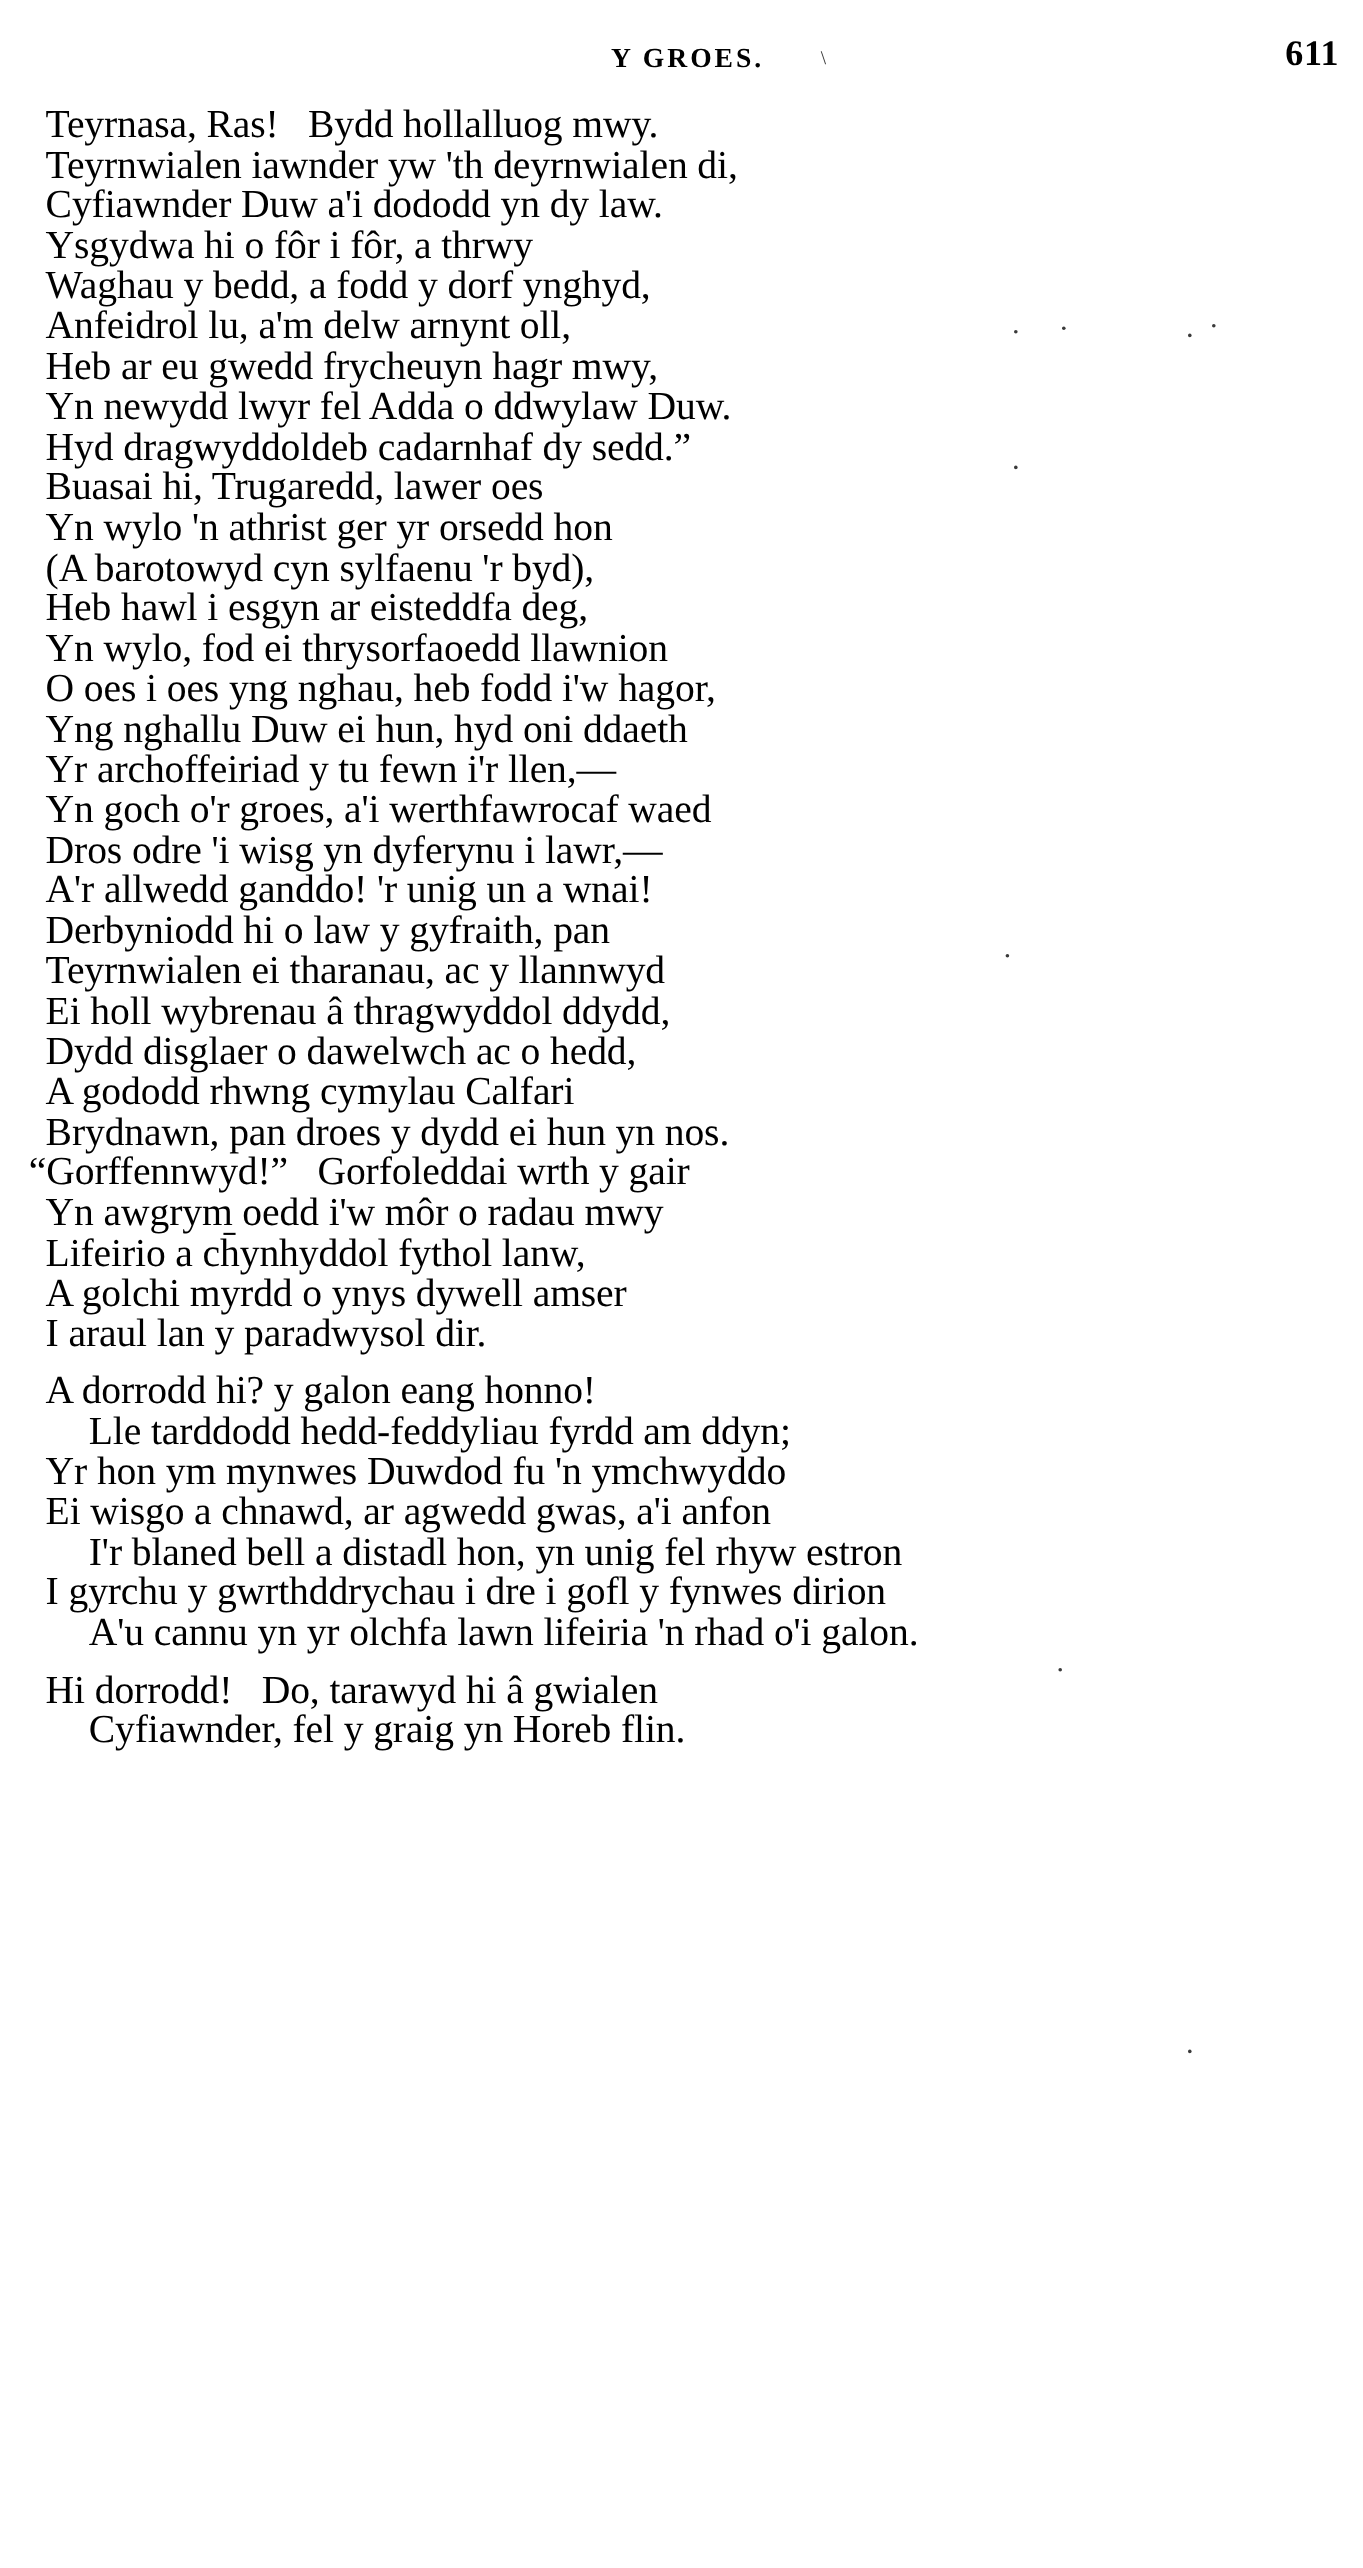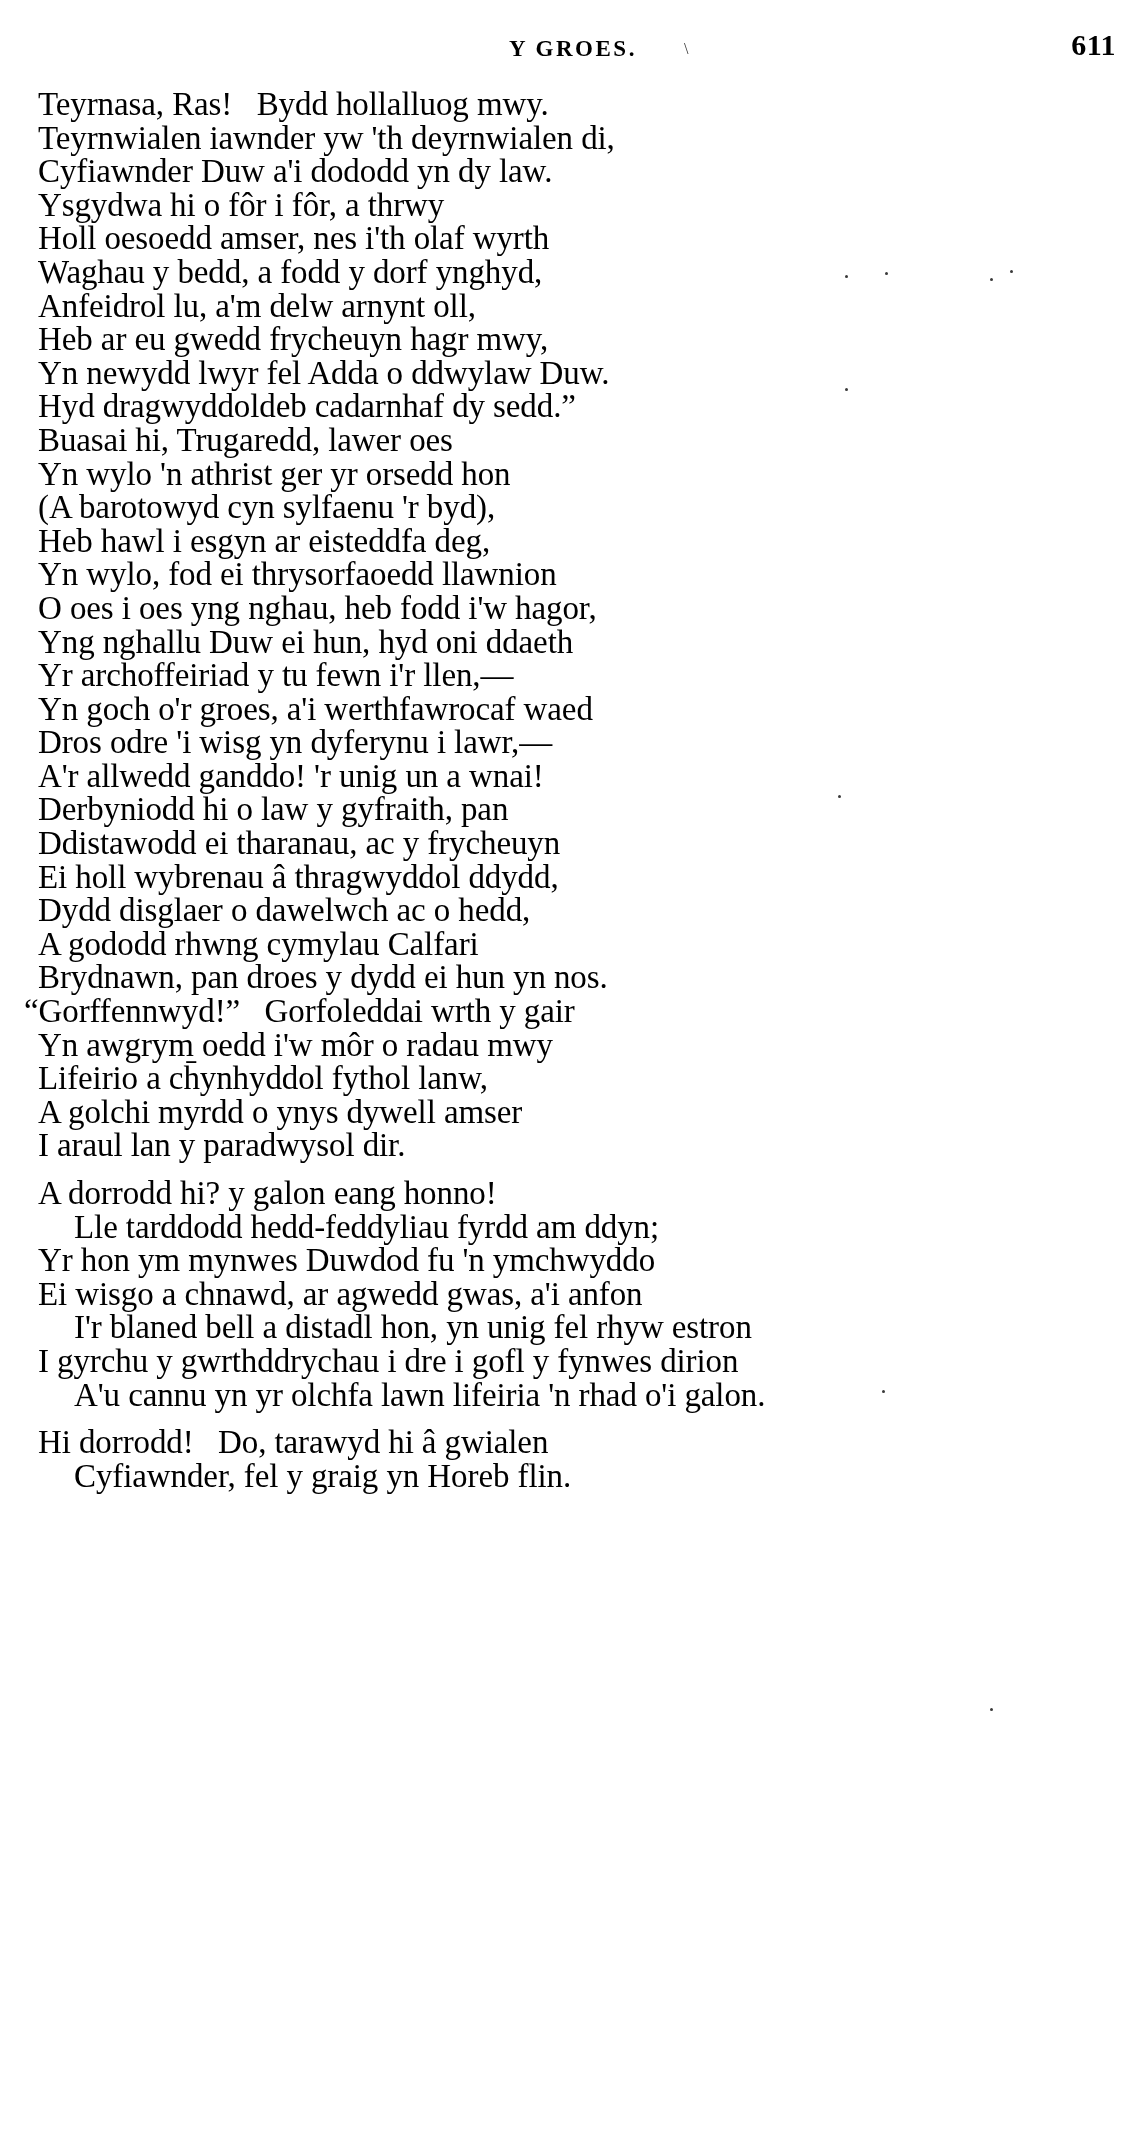--- a/index.html
+++ b/index.html
@@ -94,39 +94,38 @@
     <div class="header-mark">\</div>
     <div class="header-page-number">611</div>
   </div>
 
   <div class="body-text" id="poem-body">
       <div class="stanza">
         <div class="line">Teyrnasa, Ras!   Bydd hollalluog mwy.</div>
         <div class="line">Teyrnwialen iawnder yw 'th deyrnwialen di,</div>
         <div class="line">Cyfiawnder Duw a'i dododd yn dy law.</div>
         <div class="line">Ysgydwa hi o fôr i fôr, a thrwy</div>
-        <div class="line">Holl oesoedd amser, nes i'th olaf wyrth</div>
         <div class="line">Waghau y bedd, a fodd y dorf ynghyd,</div>
         <div class="line">Anfeidrol lu, a'm delw arnynt oll,</div>
         <div class="line">Heb ar eu gwedd frycheuyn hagr mwy,</div>
         <div class="line">Yn newydd lwyr fel Adda o ddwylaw Duw.</div>
         <div class="line">Hyd dragwyddoldeb cadarnhaf dy sedd.”</div>
         <div class="line">Buasai hi, Trugaredd, lawer oes</div>
         <div class="line">Yn wylo 'n athrist ger yr orsedd hon</div>
         <div class="line">(A barotowyd cyn sylfaenu 'r byd),</div>
         <div class="line">Heb hawl i esgyn ar eisteddfa deg,</div>
         <div class="line">Yn wylo, fod ei thrysorfaoedd llawnion</div>
         <div class="line">O oes i oes yng nghau, heb fodd i'w hagor,</div>
         <div class="line">Yng nghallu Duw ei hun, hyd oni ddaeth</div>
         <div class="line">Yr archoffeiriad y tu fewn i'r llen,—</div>
         <div class="line">Yn goch o'r groes, a'i werthfawrocaf waed</div>
         <div class="line">Dros odre 'i wisg yn dyferynu i lawr,—</div>
         <div class="line">A'r allwedd ganddo! 'r unig un a wnai!</div>
         <div class="line">Derbyniodd hi o law y gyfraith, pan</div>
-        <div class="line">Ddistawodd ei tharanau, ac y frycheuyn</div>
+        <div class="line">Teyrnwialen ei tharanau, ac y llannwyd</div>
         <div class="line">Ei holl wybrenau â thragwyddol ddydd,</div>
         <div class="line">Dydd disglaer o dawelwch ac o hedd,</div>
         <div class="line">A gododd rhwng cymylau Calfari</div>
         <div class="line">Brydnawn, pan droes y dydd ei hun yn nos.</div>
         <div class="line indent-neg">“Gorffennwyd!”   Gorfoleddai wrth y gair</div>
         <div class="line">Yn awgrym oedd i'w môr o radau mwy</div>
         <div class="line">Lifeirio a ch̄ynhyddol fythol lanw,</div>
         <div class="line">A golchi myrdd o ynys dywell amser</div>
         <div class="line">I araul lan y paradwysol dir.</div>
       </div>

